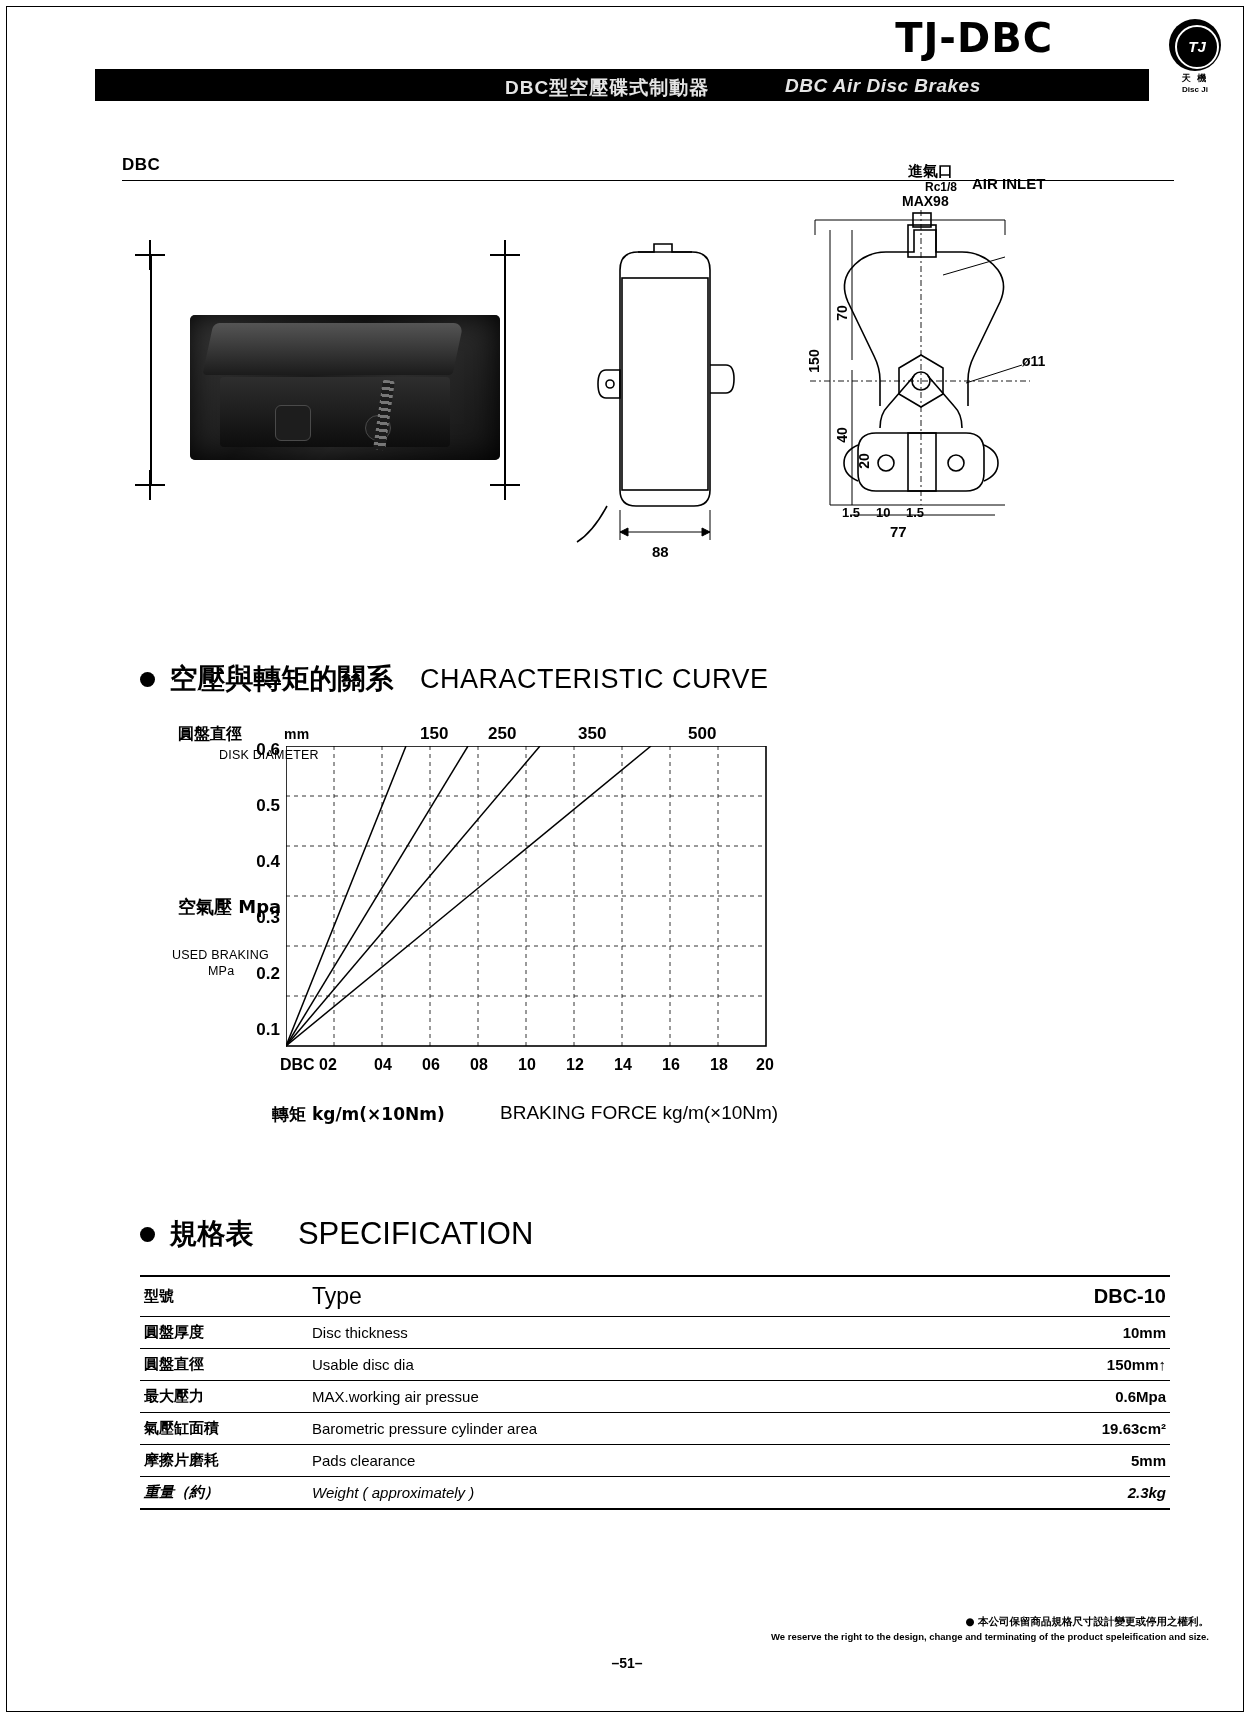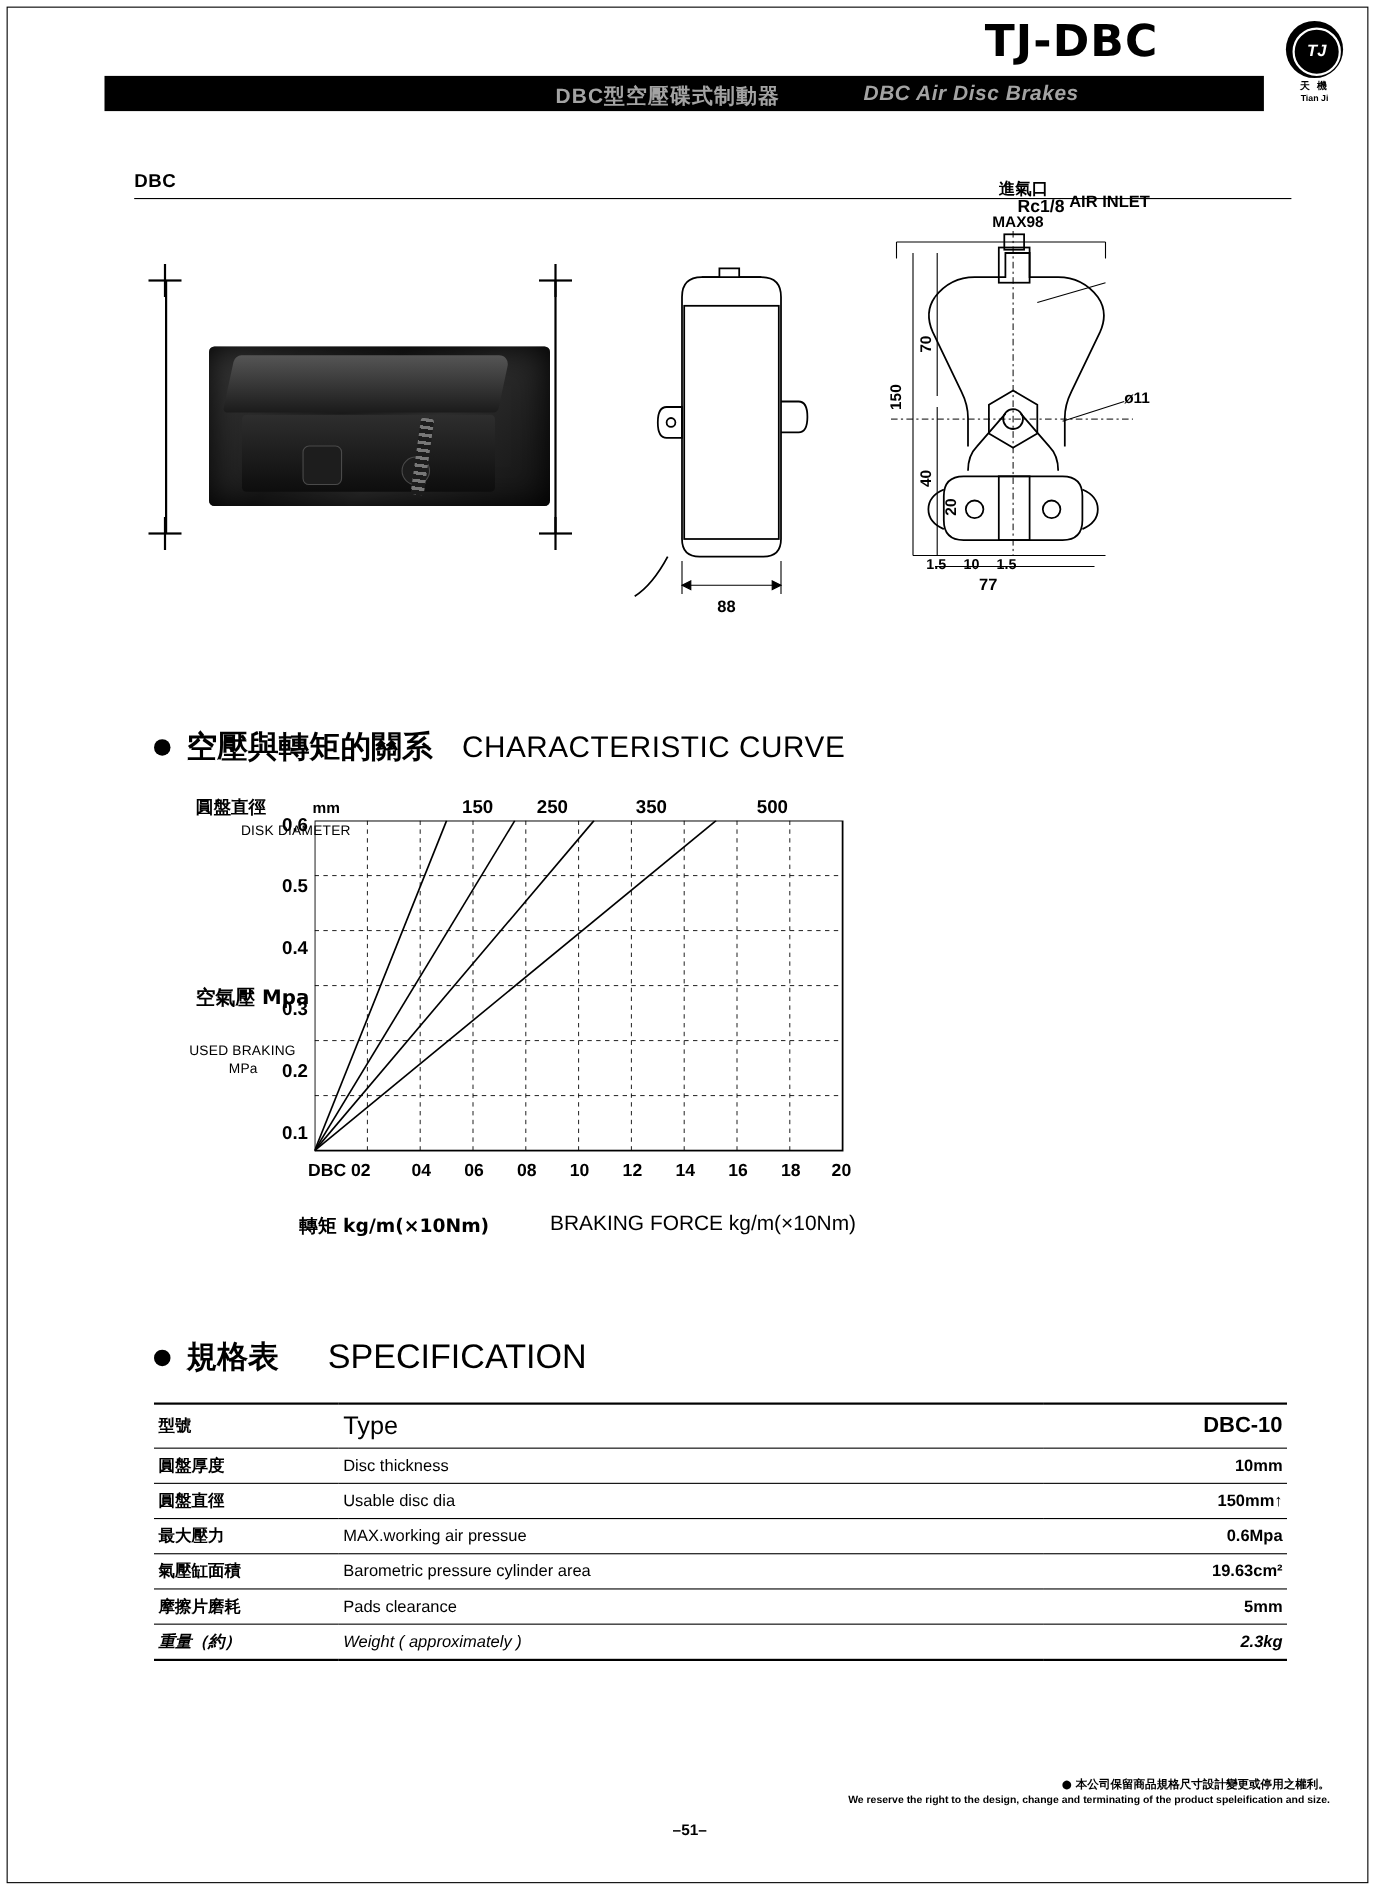--- a/index.html
+++ b/index.html
@@ -20,21 +20,21 @@
   .header {
     position:absolute; left:7px; top:7px; width:1236px; height:105px;
   }
   .brand-title {
     position:absolute; right:190px; top:8px;
     font-size:40px; font-weight:bold; letter-spacing:1px;
     font-family:"DejaVu Sans", sans-serif;
   }
   .header-bar {
     position:absolute; left:88px; top:62px; width:1054px; height:32px;
-    background:#000; color:#a3a3a3;
+    background:#000; color:#e5e5e5;
   }
   .header-bar .cn {
     position:absolute; left:410px; top:6px;
     font-size:19px; font-weight:bold; letter-spacing:1px;
   }
   .header-bar .en {
     position:absolute; left:690px; top:6px;
     font-size:19px; font-weight:bold; font-style:italic; letter-spacing:0.5px;
   }
   .logo-box {
@@ -190,21 +190,21 @@
   <div class="brand-title">TJ-DBC</div>
   <div class="header-bar">
     <span class="cn">DBC型空壓碟式制動器</span>
     <span class="en">DBC Air Disc Brakes</span>
   </div>
   <div class="logo-box">
     <div class="logo-circle">
       <div class="inner">TJ</div>
     </div>
     <div class="logo-cn">天 機</div>
-    <div class="logo-en">Tian Ji</div>
+    <div class="logo-en">Disc Ji</div>
   </div>
 </div>
 
 <div class="dbc-label">DBC</div>
 <div class="dbc-rule"></div>
 
 <div class="drawings">
 
   <div class="photo-frame">
 
@@ -302,21 +302,21 @@
     <div style="position:absolute;left:44px;top:100px;font-size:14px;font-weight:bold;transform:rotate(-90deg);">70</div>
     <div style="position:absolute;left:44px;top:222px;font-size:14px;font-weight:bold;transform:rotate(-90deg);">40</div>
     <div style="position:absolute;left:66px;top:248px;font-size:14px;font-weight:bold;transform:rotate(-90deg);">20</div>
     <div style="position:absolute;left:52px;top:300px;font-size:13px;font-weight:bold;">1.5</div>
     <div style="position:absolute;left:86px;top:300px;font-size:13px;font-weight:bold;">10</div>
     <div style="position:absolute;left:116px;top:300px;font-size:13px;font-weight:bold;">1.5</div>
     <div style="position:absolute;left:100px;top:318px;font-size:15px;font-weight:bold;">77</div>
     <div style="position:absolute;left:232px;top:148px;font-size:14px;font-weight:bold;">ø11</div>
     <div style="position:absolute;left:118px;top:-43px;font-size:15px;font-weight:bold;font-family:'DejaVu Sans',sans-serif;">進氣口</div>
     <div style="position:absolute;left:182px;top:-42px;font-size:15px;font-weight:bold;margin-top:12px;">AIR INLET</div>
-    <div style="position:absolute;left:135px;top:-25px;font-size:16px;font-weight:bold;">Rc1/8</div>
+    <div style="position:absolute;left:135px;top:-25px;font-size:12px;font-weight:bold;">Rc1/8</div>
   </div>
 </div>
 
 <div class="chart-head">
   <span class="bullet"></span>
   <span class="cn">空壓與轉矩的關系</span>
   <span class="en">CHARACTERISTIC CURVE</span>
 </div>
 
 <div class="chart-wrap">

